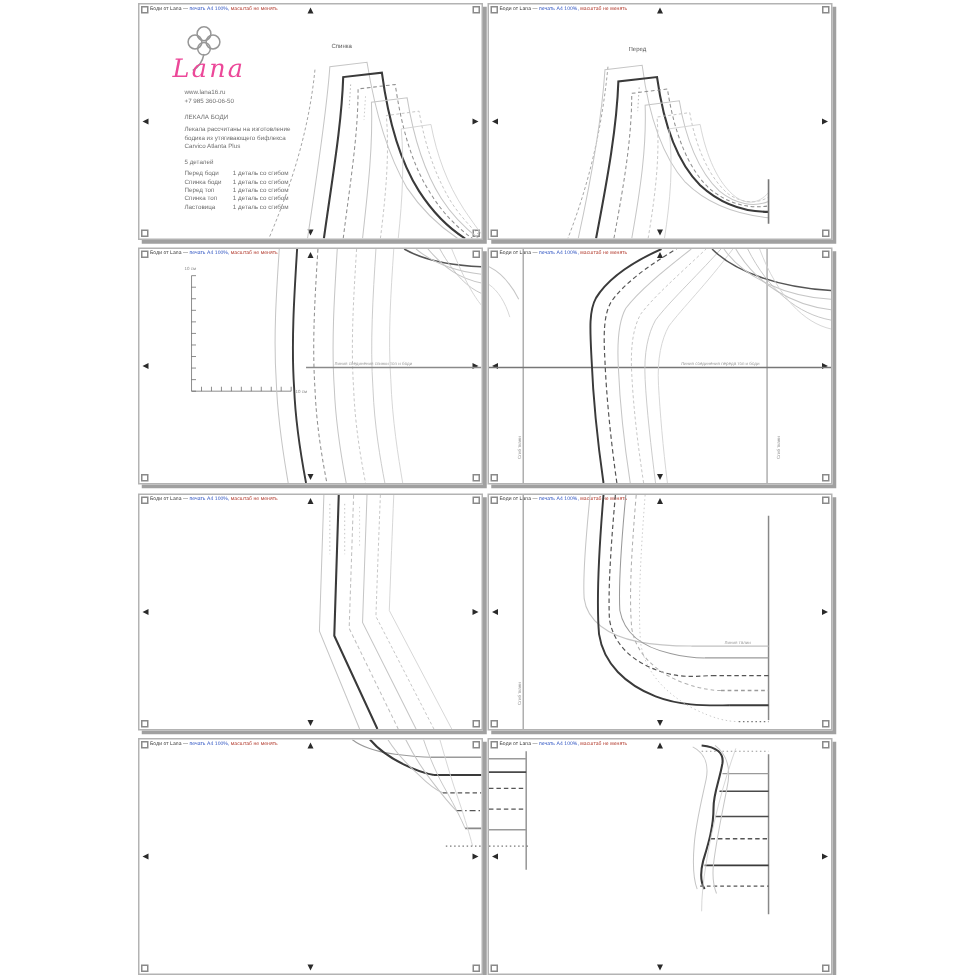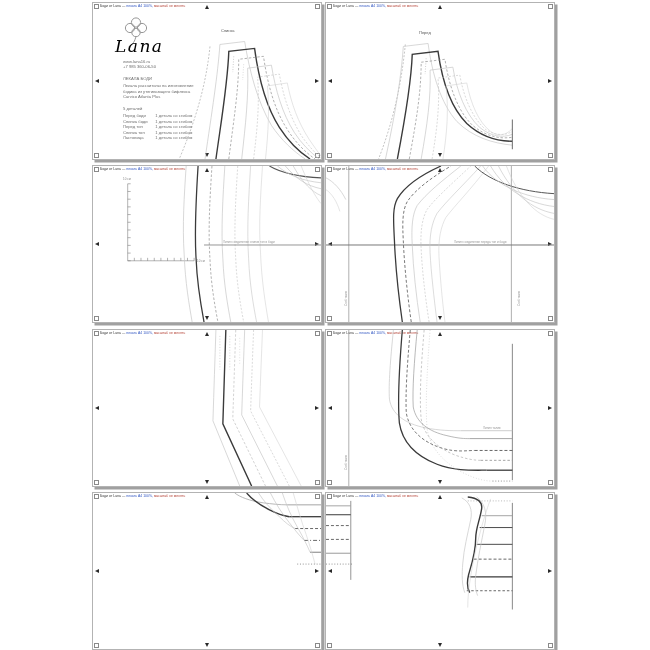--- a/index.html
+++ b/index.html
@@ -16,21 +16,21 @@
   .cm.tl{left:1px;top:1px}.cm.tr{right:1px;top:1px}.cm.bl{left:1px;bottom:1px}.cm.br{right:1px;bottom:1px}
   .em{position:absolute;width:0;height:0;}
   .em-left{left:2px;top:76px;border-top:2.5px solid transparent;border-bottom:2.5px solid transparent;border-right:4px solid #2a2a2a;}
   .em-right{right:2px;top:76px;border-top:2.5px solid transparent;border-bottom:2.5px solid transparent;border-left:4px solid #2a2a2a;}
   .em-top{left:112px;top:2px;border-left:2.5px solid transparent;border-right:2.5px solid transparent;border-bottom:4px solid #2a2a2a;}
   .em-bottom{left:112px;bottom:2px;border-left:2.5px solid transparent;border-right:2.5px solid transparent;border-top:4px solid #2a2a2a;}
   .plabel{position:absolute;font-size:8px;line-height:1;color:#777;white-space:nowrap;transform-origin:0 0;}
   
   .clover{position:absolute;left:30px;top:13px;}
   .brand{position:absolute;left:22px;top:33px;font-family:"DejaVu Serif",serif;font-style:italic;
-         font-size:17px;color:#000000;letter-spacing:1.5px;}
+         font-size:17px;color:#ec4899;letter-spacing:1.5px;}
   .tiny-block{position:absolute;font-size:8px;line-height:1.35;transform:scale(0.52);
               transform-origin:0 0;color:#6f6f6f;width:230px;}
   .tiny-block span{display:block;}
   .contact{left:30px;top:56px;}
   .desc{left:30px;top:73px;}
   .desc-title{margin-bottom:4px;}
   .parts{left:30px;top:103px;}
   .parts-title{margin-bottom:3px;}
   .part-row{display:flex;}
   .pn{width:62px;}

